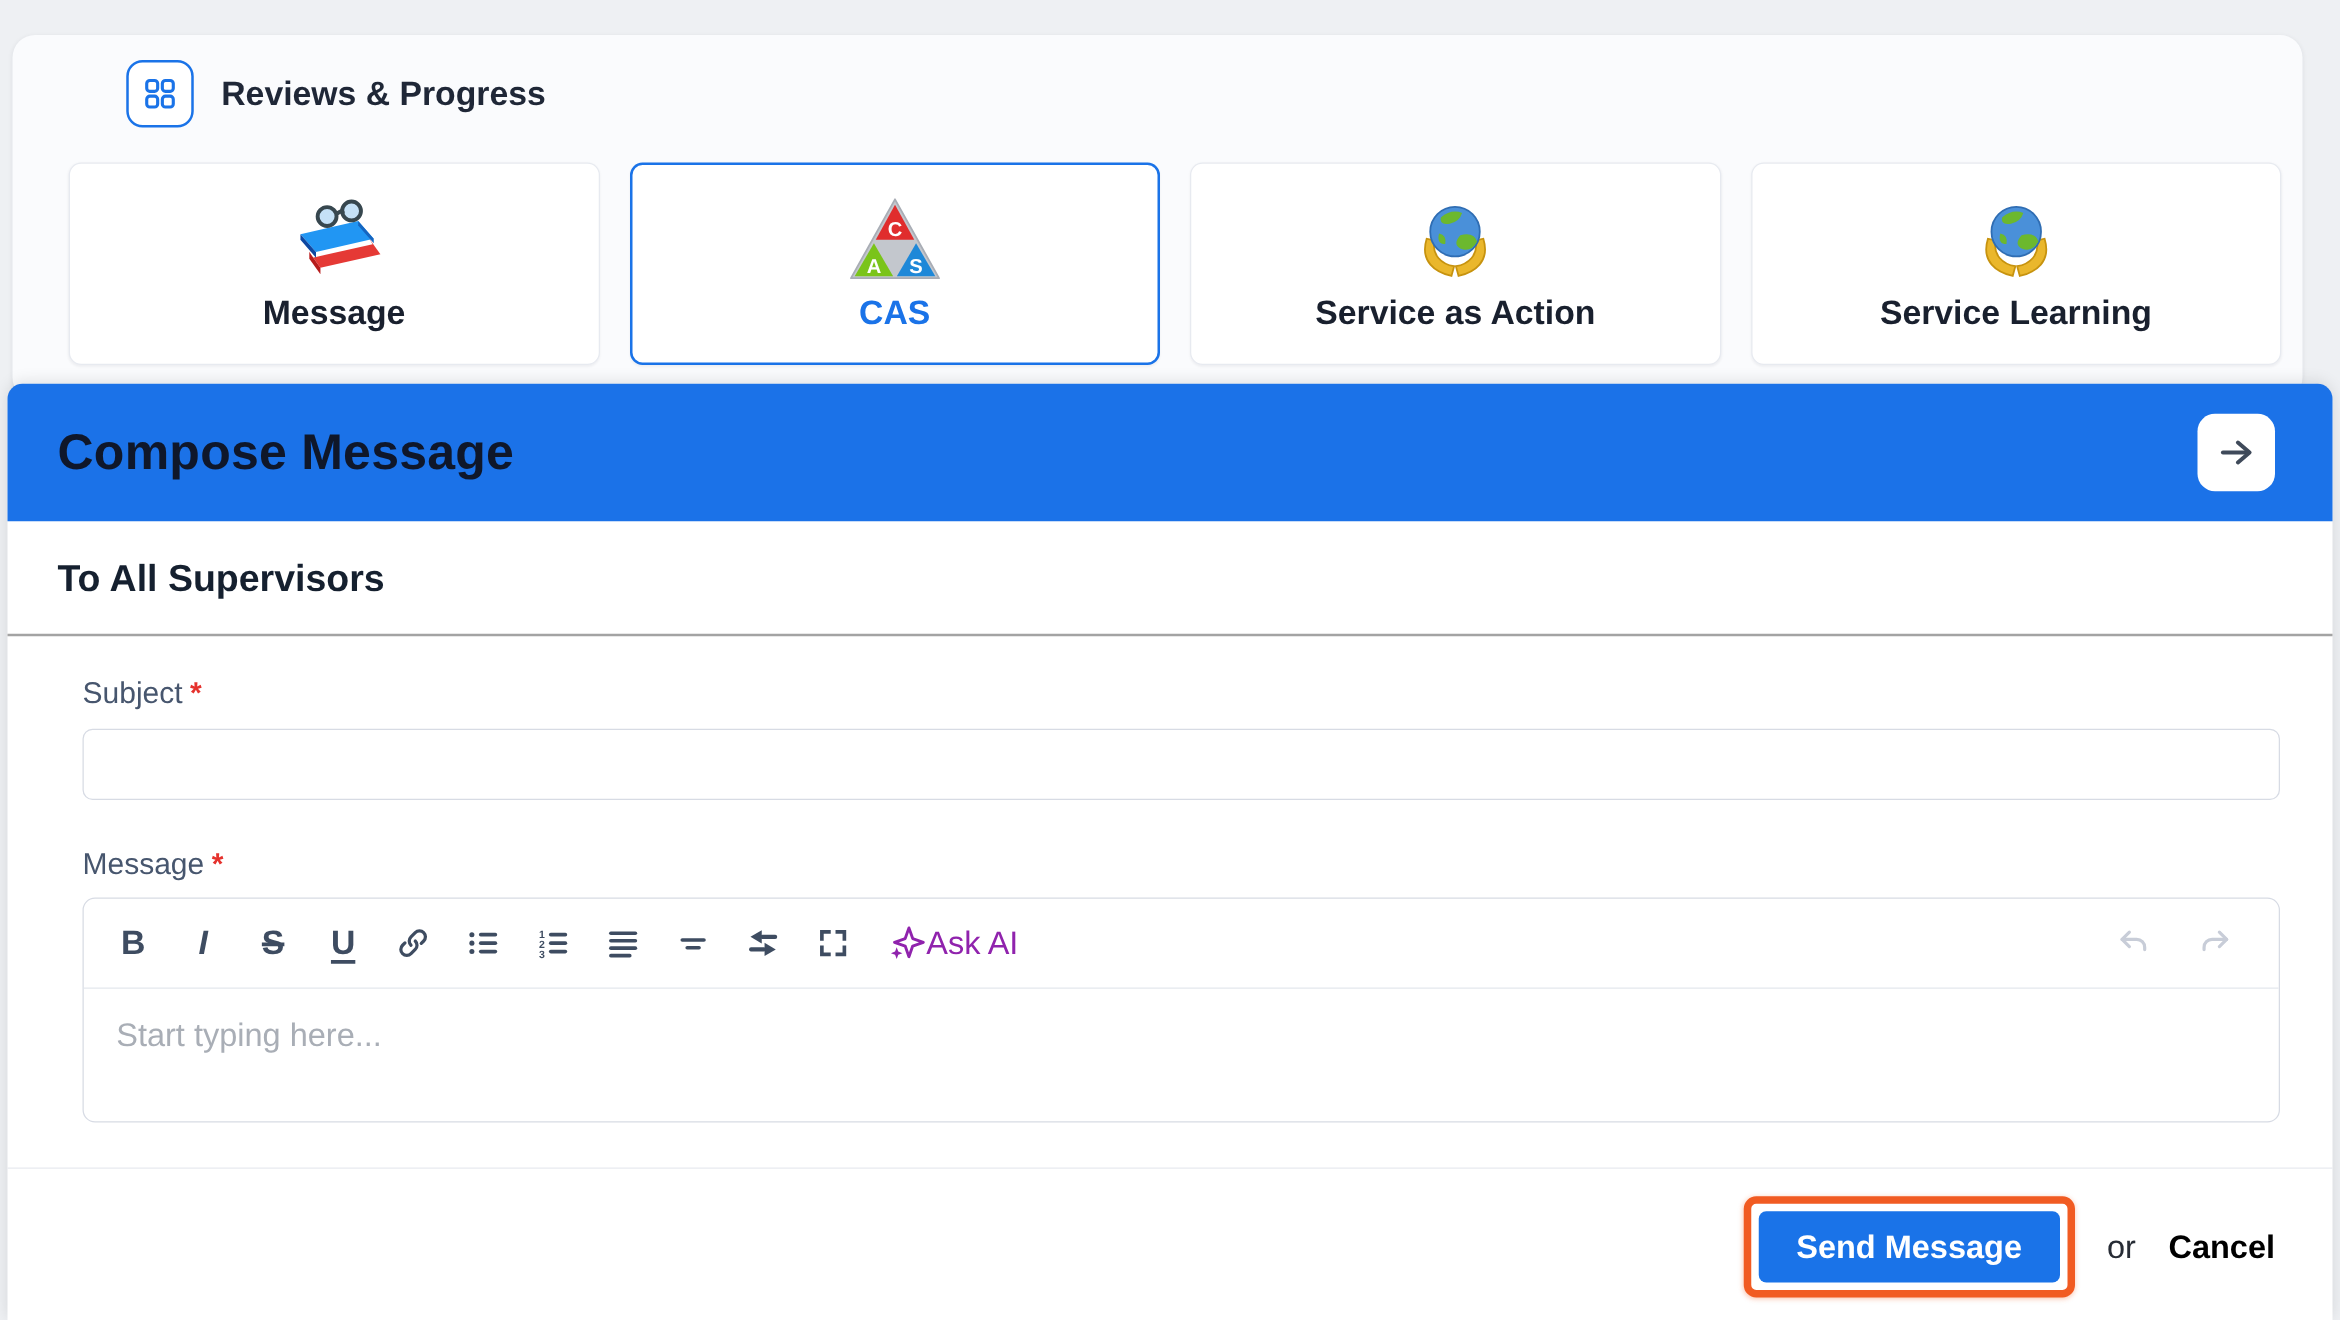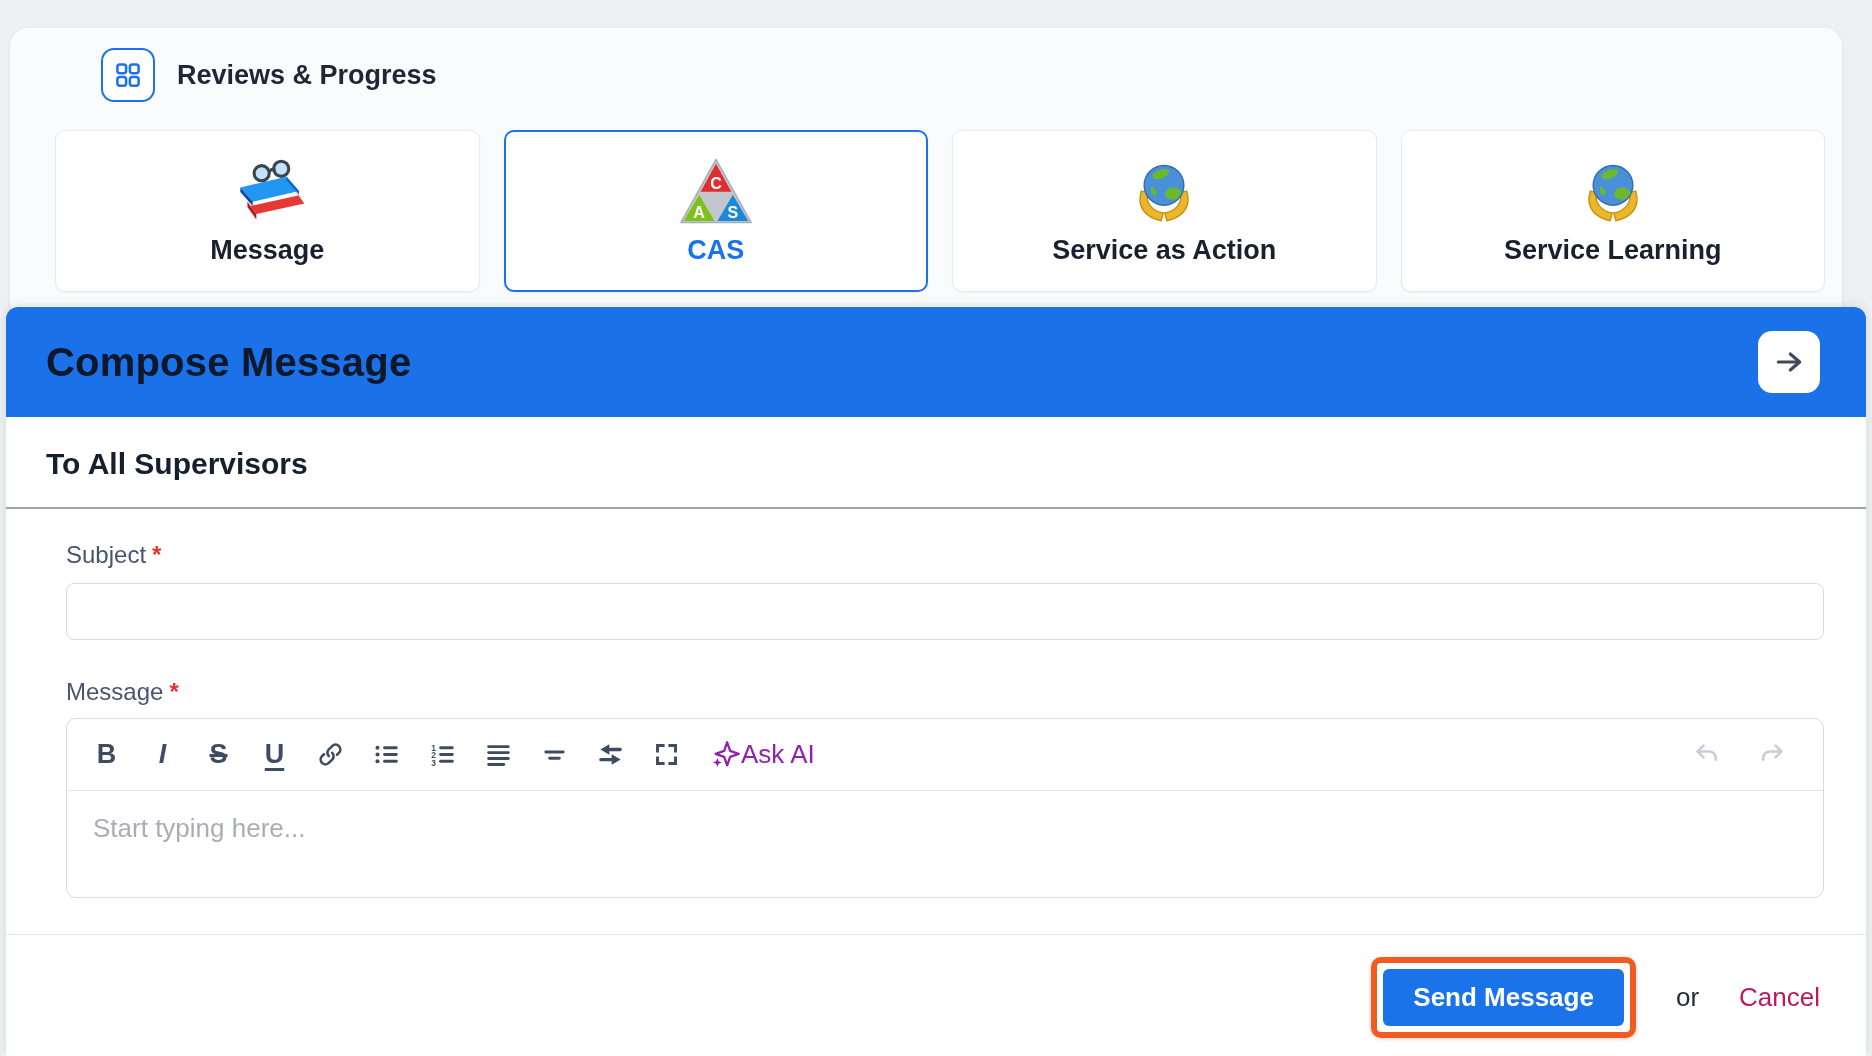--- a/index.html
+++ b/index.html
@@ -99,34 +99,34 @@
   .askai-btn {
     display:flex; align-items:center; border:none; background:transparent;
     color:#9023ad; font-size:26px; cursor:pointer; padding:0 12px; height:47px;
     border-radius:6px; font-family:"Liberation Sans", sans-serif;
   }
   .history-group { margin-left:auto; display:flex; gap:18px; padding-right:12px; color:#c8cdd8; }
   .editor-content { flex:1; padding:22px 26px; font-size:26px; color:#a9aeb6; cursor:text; }
 
   .footer-divider { margin-top:36px; height:1px; background:#e8eaef; width:100%; }
   .modal-footer {
-    display:flex; justify-content:flex-end; align-items:center; gap:40px;
+    display:flex; justify-content:flex-end; align-items:center; gap:26px;
     padding:22px 46px 0 46px;
   }
   .send-highlight {
     border:6px solid #f15b22; border-radius:10px; padding:6px; background:#fff;
     box-shadow:0 1px 4px rgba(241,91,34,.35);
   }
   .send-btn {
     background:#1a73e8; color:#fff; border:none; border-radius:6px;
     font-size:26px; font-weight:700; padding:13px 30px; cursor:pointer;
     font-family:"Liberation Sans", sans-serif;
   }
   .or-text { font-size:26px; color:#272c35; }
-  .cancel-link { font-size:26px; font-weight:400; color:#be185d; cursor:pointer; text-decoration:none; }
+  .cancel-link { font-size:26px; font-weight:700; color:#000000; cursor:pointer; text-decoration:none; }
 
   svg { display:block; }
 </style>
 </head>
 <body>
 
 <section class="reviews-panel">
   <div class="reviews-header">
     <button class="grid-btn">
       <span>

